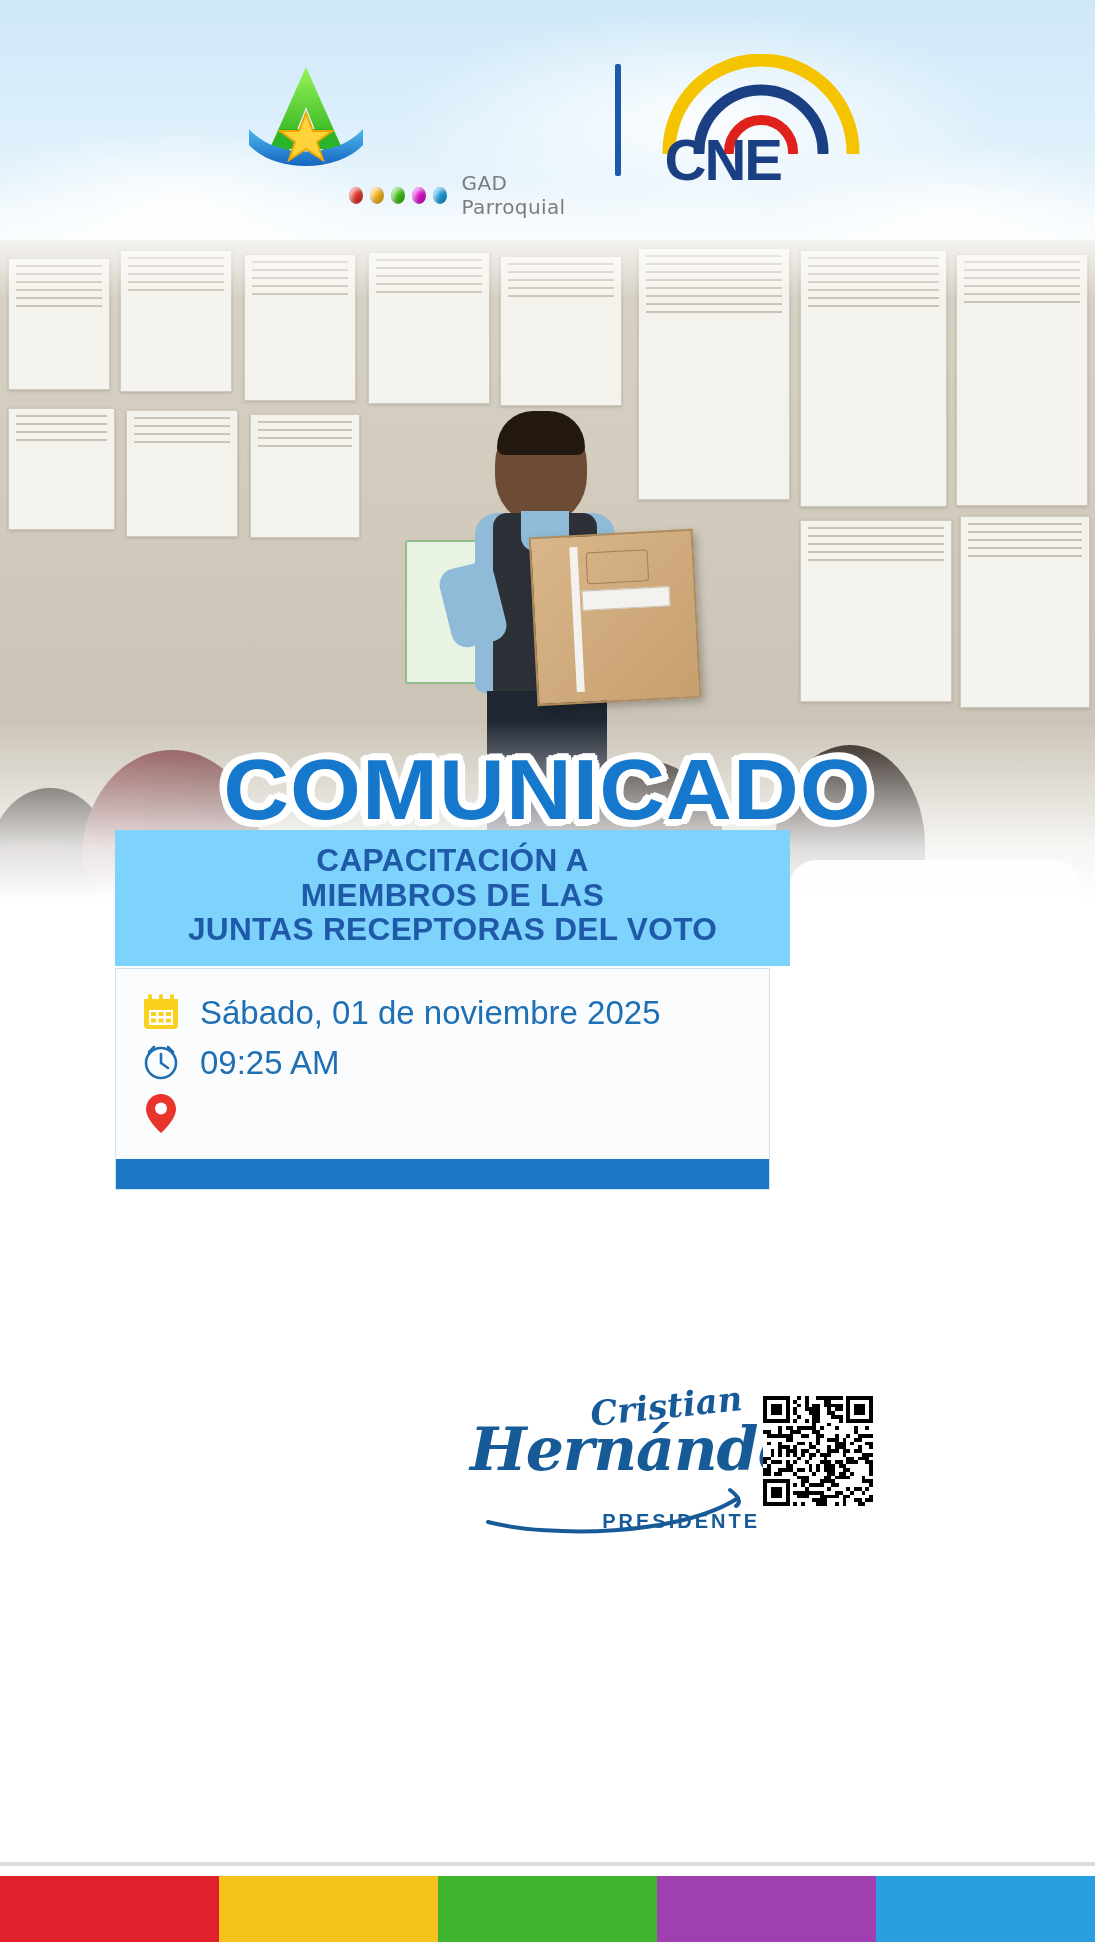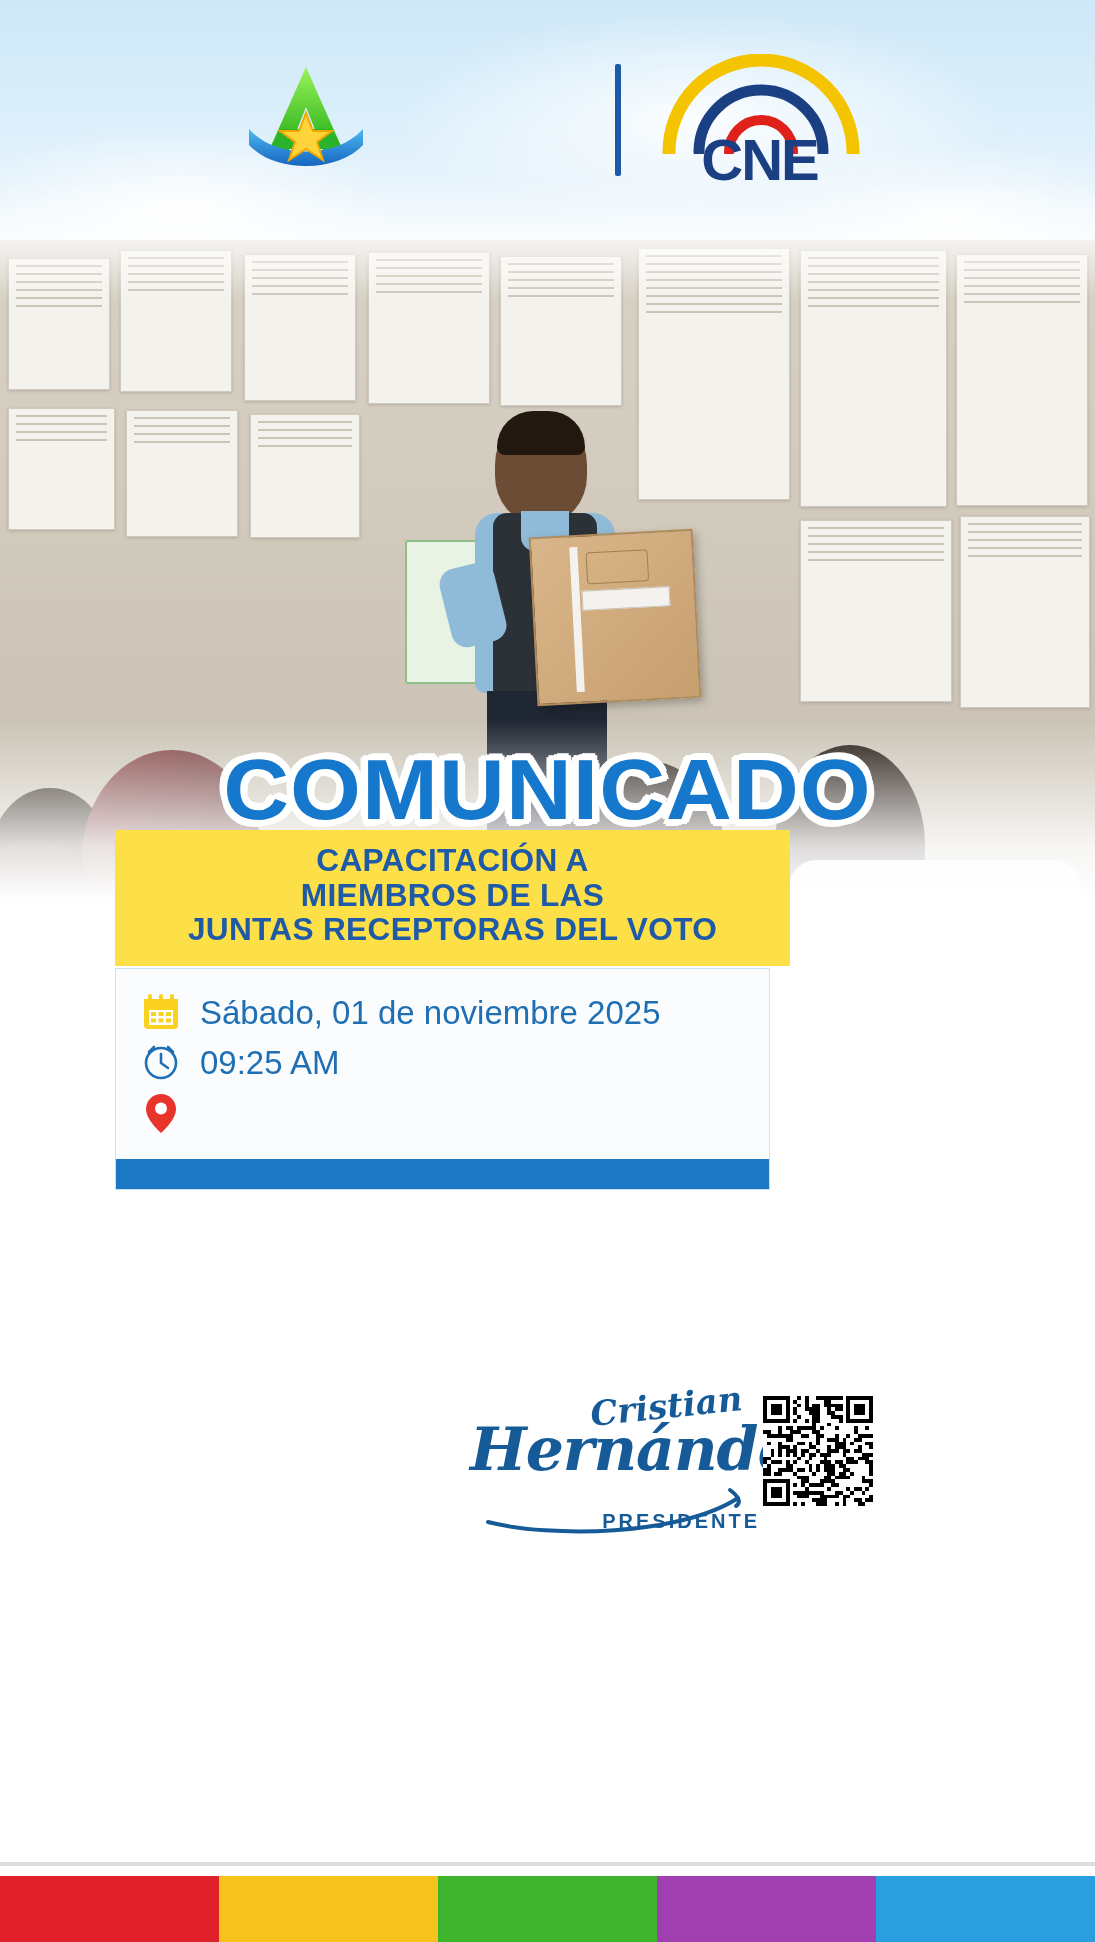--- a/index.html
+++ b/index.html
@@ -52,21 +52,21 @@
     margin-left:8px;letter-spacing:.4px;
   }
 
   
   .divider{width:6px;height:112px;background:#1c5aa8;border-radius:2px;margin:0 34px 10px 24px;}
 
   
   .cne{position:relative;width:210px;height:155px;}
   .cne-arcs{position:absolute;left:0;top:6px;}
   .cne-word{
-    position:absolute;left:10px;top:78px;width:190px;text-align:center;
+    position:absolute;left:10px;top:78px;width:190px;text-align:left;
     font-family:"Liberation Sans", sans-serif;font-weight:bold;font-size:58px;
     color:#1b3f83;letter-spacing:-2px;
   }
 
   
   .photo{
     position:absolute;left:0;top:240px;width:1095px;height:660px;overflow:hidden;
     background:#c9c2b4;
   }
   .photo:after{
@@ -98,21 +98,21 @@
       -5px -5px 0 #fff, 5px -5px 0 #fff, -5px 5px 0 #fff, 5px 5px 0 #fff,
       -6px 0 0 #fff, 6px 0 0 #fff, 0 -6px 0 #fff, 0 6px 0 #fff,
       -7px -3px 0 #fff, 7px 3px 0 #fff, 3px -7px 0 #fff, -3px 7px 0 #fff;
     transform:scaleX(1.06);
     z-index:5;
   }
 
   
   .banner{
     position:absolute;left:115px;top:830px;width:655px;
-    background:#fde047;padding:14px 10px 18px;text-align:center;
+    background:#7dd3fc;padding:14px 10px 18px;text-align:center;
     z-index:4;
   }
   .banner div{
     font-family:"Liberation Sans", sans-serif;font-weight:bold;
     color:#1f5aa8;font-size:31px;line-height:1.12;letter-spacing:.3px;
     white-space:nowrap;transform:scaleX(1.02);
   }
 
   
   .card{
@@ -175,20 +175,28 @@
           <linearGradient id="gRib" x1="0" y1="0" x2="0" y2="1">
             <stop offset="0" stop-color="#4db8ef"></stop>
               <stop offset="1" stop-color="#1565c0"></stop>
           </linearGradient>
         </defs>
         <path d="M65 4 L104 92 L84 92 L65 44 L46 92 L26 92 Z" fill="url(#gA)"></path>
         <path d="M40 66 L90 66 L98 86 L32 86 Z" fill="#2bb32b"></path>
         <path d="M8 66 C34 96 96 96 122 66 L122 82 C96 110 34 110 8 82 Z" fill="url(#gRib)"></path>
         <polygon points="65,50 72,68 91,68 76,79 82,97 65,86 48,97 54,79 39,68 58,68" fill="#ffd43b" stroke="#f0a800" stroke-width="2"></polygon>
       </svg>
+      <div class="la-bottom">
+        <span class="dot" style="background:#e8342b"></span>
+        <span class="dot" style="background:#f7b418"></span>
+        <span class="dot" style="background:#3fc217"></span>
+        <span class="dot" style="background:#e212d2"></span>
+        <span class="dot" style="background:#1a9de0"></span>
+        <span class="gad-label">GAD Parroquial</span>
+      </div>
     </div>
 
     <div class="divider"></div>
 
     <div class="cne">
       <svg class="cne-arcs" width="210" height="100" viewBox="0 0 210 100">
         <path d="M14 98 A92 92 0 0 1 198 98" fill="none" stroke="#f5c400" stroke-width="13" stroke-linecap="round"></path>
         <path d="M44 98 A62 62 0 0 1 168 98" fill="none" stroke="#1b3f83" stroke-width="11" stroke-linecap="round"></path>
         <path d="M74 98 A32 32 0 0 1 138 98" fill="none" stroke="#e0201a" stroke-width="10" stroke-linecap="round"></path>
       </svg>

